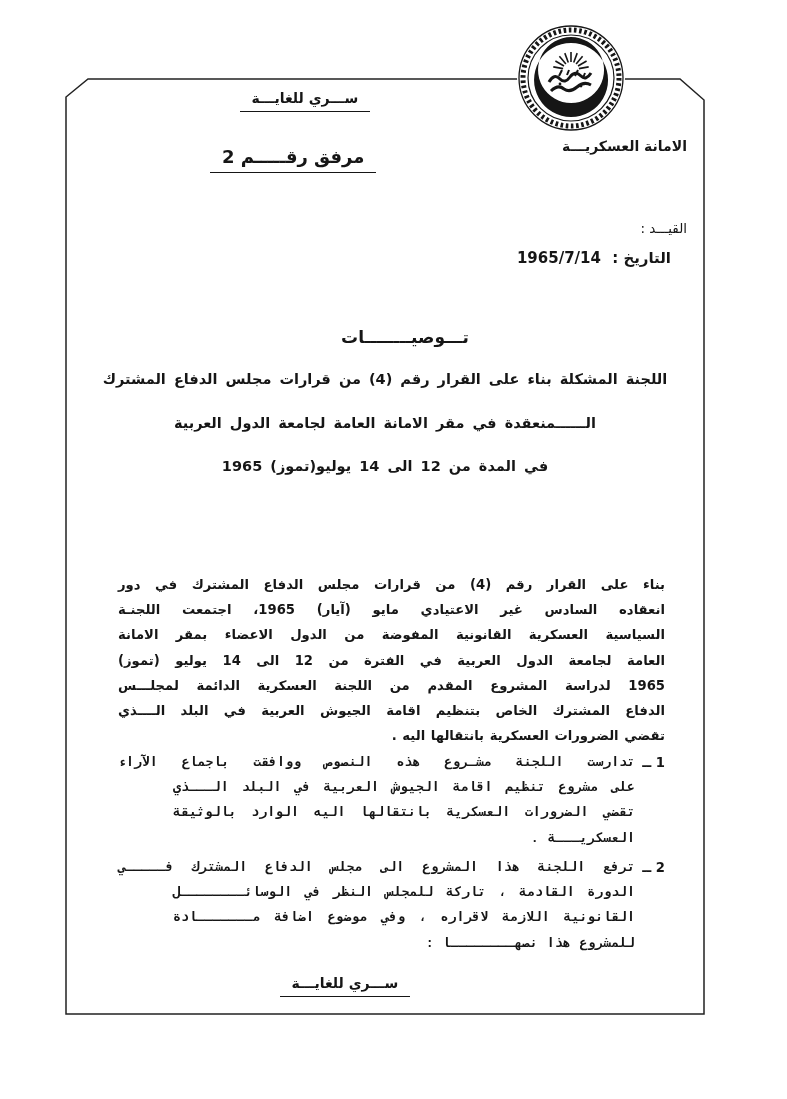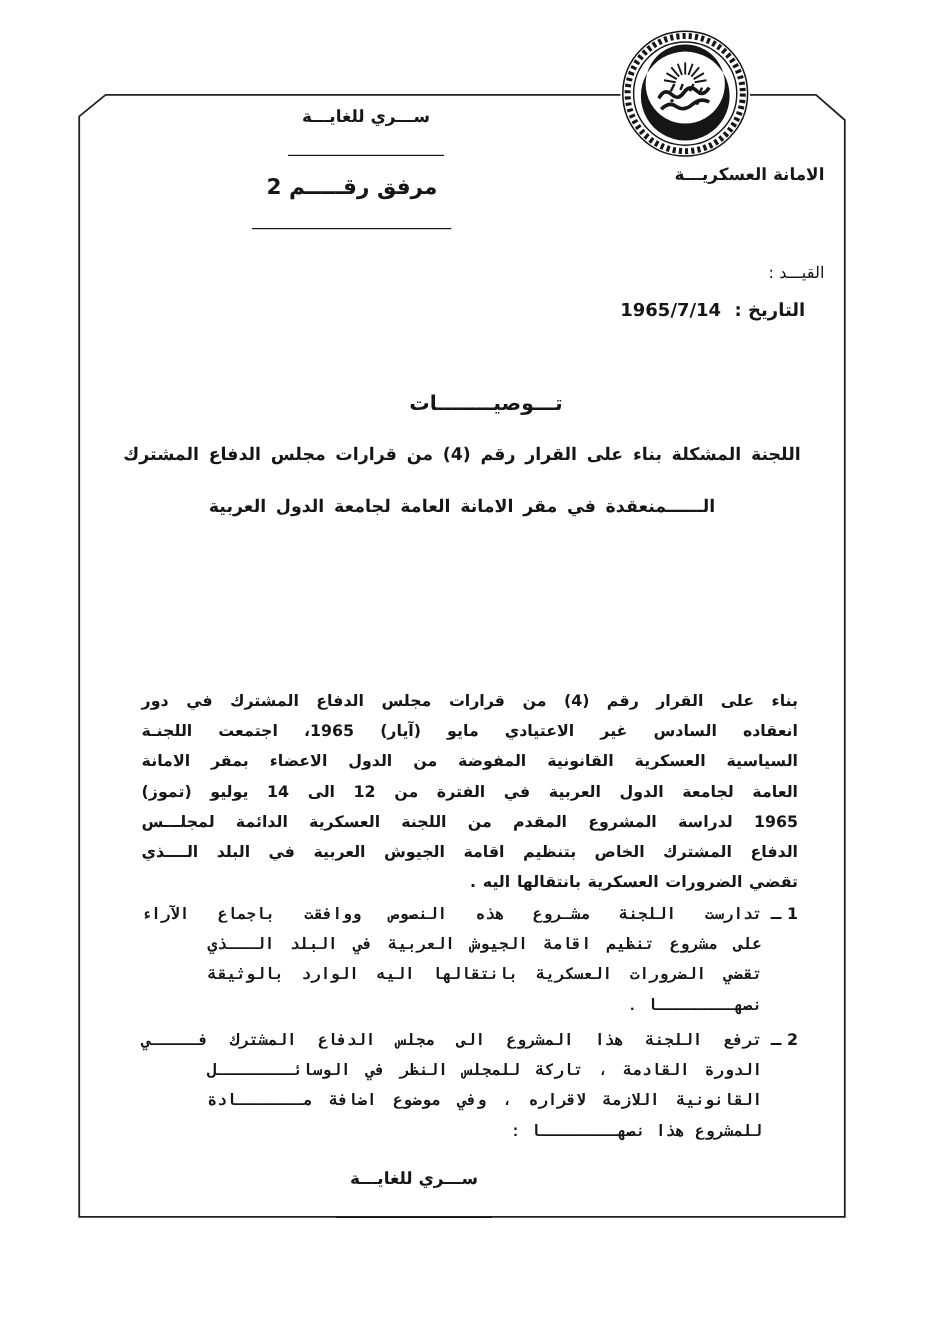--- a/index.html
+++ b/index.html
@@ -4,21 +4,21 @@
 <style>
   html,body { margin:0; padding:0; background:#ffffff; }
   .page {
     position:relative; width:787px; height:1099px; background:#fff;
     font-family:"DejaVu Sans","Liberation Sans",sans-serif; color:#161616;
     overflow:hidden;
   }
   .frame { position:absolute; left:0; top:0; }
   .emblem { position:absolute; left:515px; top:20px; }
 
-  .u { display:inline-block; border-bottom:1.6px solid #161616; padding:0 12px 23px; }
+  .u { display:inline-block; border-bottom:1.6px solid #161616; padding:0 12px 5px; }
 
   .cls-top   { position:absolute; left:65px;  top:90px;  width:480px; text-align:center; font-size:14px; font-weight:700; direction:rtl; }
   .cls-bottom{ position:absolute; left:65px;  top:975px; width:560px; text-align:center; font-size:14px; font-weight:700; direction:rtl; }
 
   .secretariat { position:absolute; right:100px; top:138px; font-size:14px;   font-weight:700; direction:rtl; }
   .attachment  { position:absolute; left:210px;  top:146px; font-size:18px;   font-weight:700; direction:rtl; }
   .reg         { position:absolute; right:100px; top:220px; font-size:13.5px; font-weight:400; direction:rtl; }
   .date-line   { position:absolute; right:116px; top:249px; font-size:15px; font-weight:700; direction:rtl; }
   .date-val    { margin-right:6px; }
 
@@ -95,39 +95,40 @@
   <div class="date-line">
     <span>التاريخ :</span>
     <span class="date-val" dir="ltr">1965/7/14</span>
   </div>
 
   <div class="title">تـــوصيــــــــات</div>
 
   <div class="committee">
     <div class="c-line">اللجنة المشكلة بناء على القرار رقم (4) من قرارات مجلس الدفاع المشترك</div>
     <div class="c-line">الــــــمنعقدة في مقر الامانة العامة لجامعة الدول العربية</div>
+    <div class="c-line">في المدة من 12 الى 14 يوليو(تموز) 1965</div>
   </div>
 
   <div class="body-text">
     <div class="t-line">بناء على القرار رقم (4) من قرارات مجلس الدفاع المشترك في دور</div>
     <div class="t-line">انعقاده السادس غير الاعتيادي مايو (آيار) 1965، اجتمعت اللجنـة</div>
     <div class="t-line">السياسية العسكرية القانونية المفوضة من الدول الاعضاء بمقر الامانة</div>
     <div class="t-line">العامة لجامعة الدول العربية في الفترة من 12 الى 14 يوليو (تموز)</div>
     <div class="t-line">1965 لدراسة المشروع المقدم من اللجنة العسكرية الدائمة لمجلـــس</div>
     <div class="t-line">الدفاع المشترك الخاص بتنظيم اقامة الجيوش العربية في البلد الــــذي</div>
     <div class="t-line last">تقضي الضرورات العسكرية بانتقالها اليه .</div>
   </div>
 
   <div class="item item1">
     <span class="item-num">1 ــ</span>
     <div class="item-body">
       <div class="t-line">تدارست اللجنة مشـروع هذه النصوص ووافقت باجماع الآراء</div>
       <div class="t-line cont">على مشروع تنظيم اقامة الجيوش العربية في البلد الـــذي</div>
       <div class="t-line cont">تقضي الضرورات العسكرية بانتقالها اليه الوارد بالوثيقة</div>
-      <div class="t-line cont last">نصهــــــــا .</div>
+      <div class="t-line cont last">العسكريـــة .</div>
     </div>
   </div>
 
   <div class="item item2">
     <span class="item-num">2 ــ</span>
     <div class="item-body">
       <div class="t-line">ترفع اللجنة هذا المشروع الى مجلس الدفاع المشترك فـــــي</div>
       <div class="t-line cont">الدورة القادمة ، تاركة للمجلس النظر في الوسائــــــــل</div>
       <div class="t-line cont">القانونية اللازمة لاقراره ، وفي موضوع اضافة مـــــــادة</div>
       <div class="t-line cont last">للمشروع هذا نصهــــــــا :</div>

